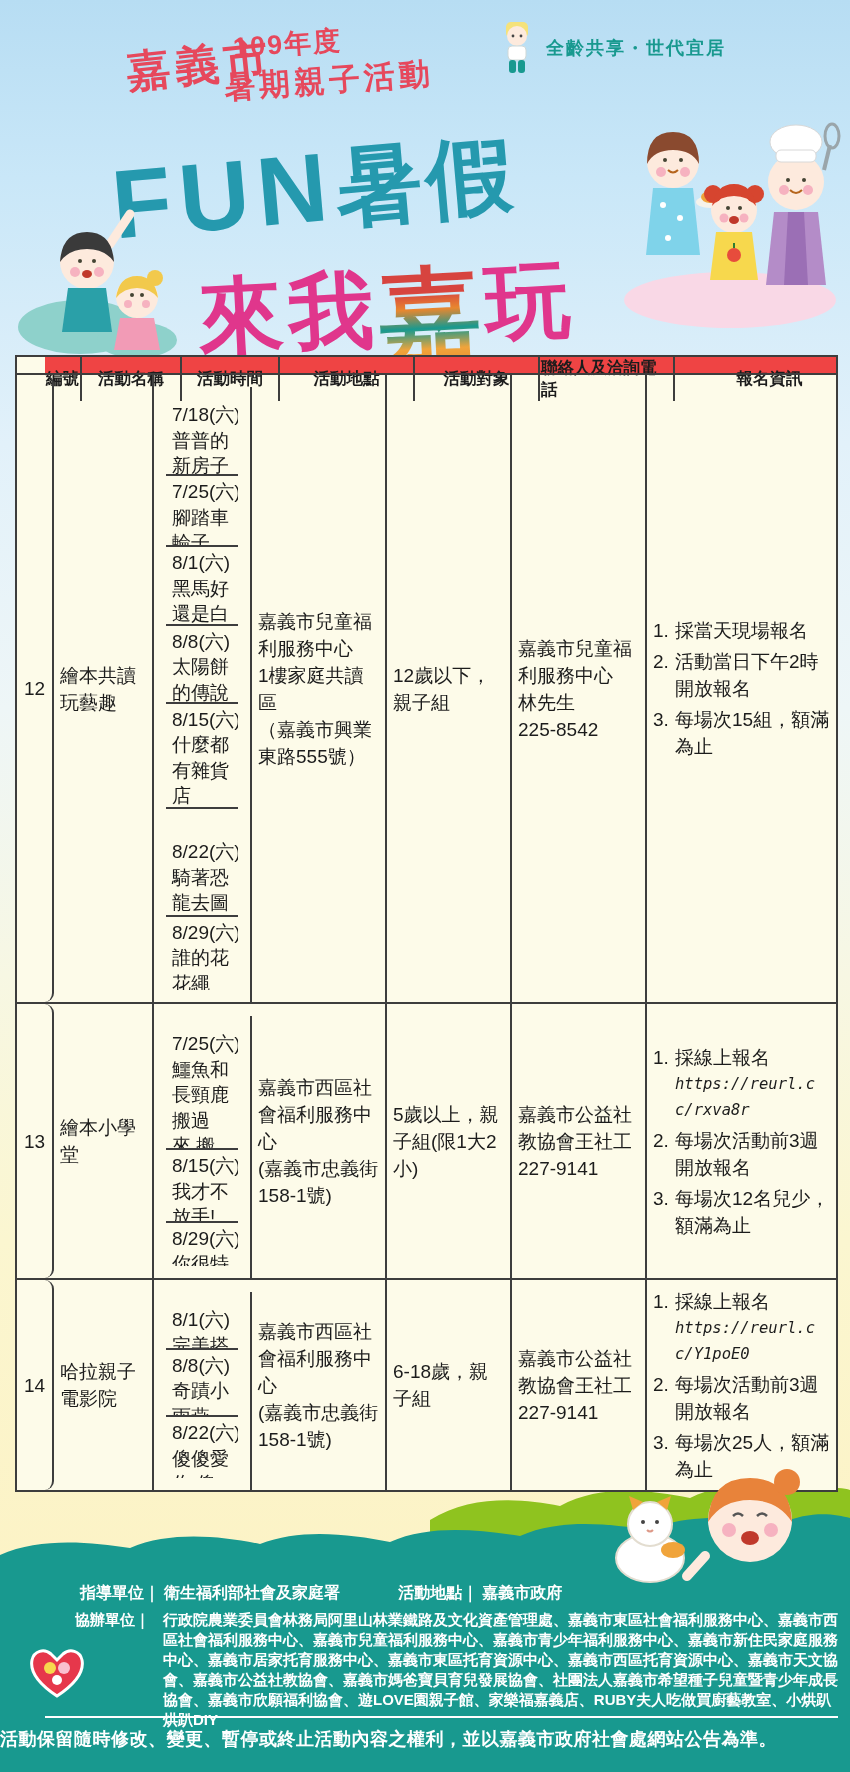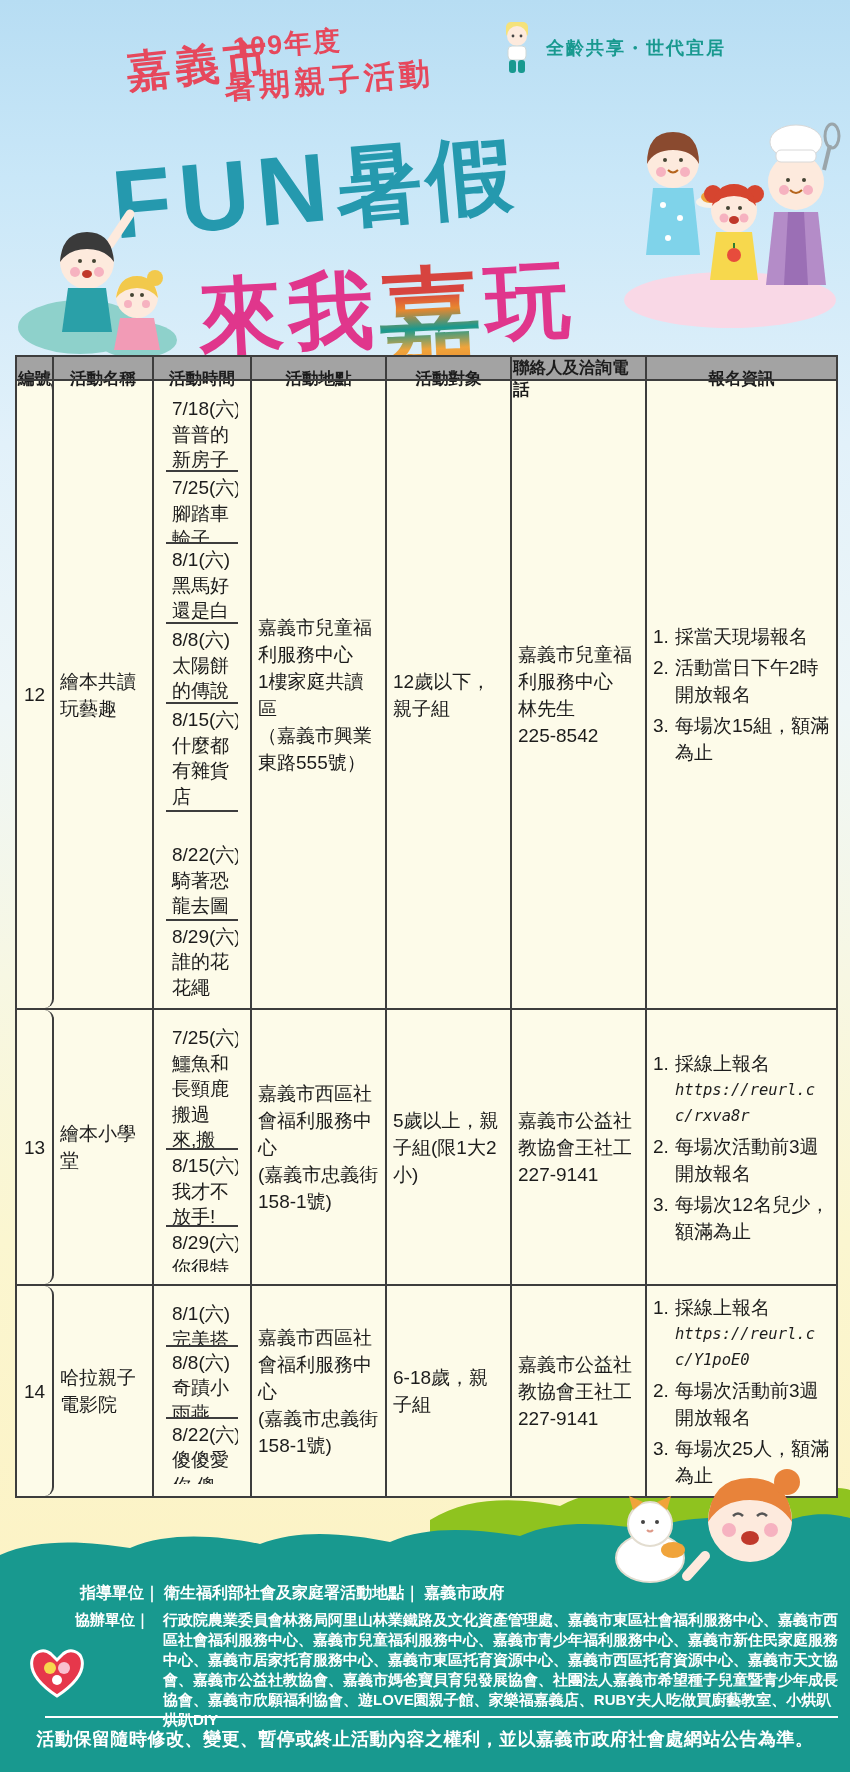--- a/index.html
+++ b/index.html
@@ -24,46 +24,46 @@
   @supports (-webkit-background-clip:text) {
     .t-jia { background:linear-gradient(180deg,#d7443f 30%,#e8872f 45%,#18998f 62%,#f0a43b 80%,#e8872f 100%);
              -webkit-background-clip:text; background-clip:text; color:transparent; }
   }
 
   
   .tbl { position:absolute; left:15px; top:355px; width:823px; z-index:2;
          border:2px solid #3d3d3d; background:#fdfbe9; display:flex; flex-direction:column;
          color:#1c1c1c; }
   .tr  { display:grid; grid-template-columns:37px 100px 98px 135px 125px 135px 189px; }
-  .thead { height:22px; background:#a3a3a3; }
+  .thead { height:16px; background:#ef4444;margin-left:28px; }
   .th  { border-right:2px solid #3d3d3d; display:flex; align-items:center; justify-content:center;
          font-weight:bold; font-size:16.5px; padding:0 1px; }
   .th:last-child { border-right:none; }
   .trow { border-top:2px solid #3d3d3d; }
   .td  { border-right:2px solid #3d3d3d; padding:6px; display:flex; flex-direction:column;
          justify-content:center; font-size:19px; line-height:27px; font-weight:500; overflow:hidden; }
   .td:last-child { border-right:none; }
   .cell-center { align-items:center; justify-content:center;border-radius:9px; }
-  .cell-time { padding:12px; justify-content:flex-start; }
+  .cell-time { padding:12px; justify-content:flex-start;margin-top:12px; }
   .sub { border-bottom:2px solid #3d3d3d; padding:3px 6px; font-size:19px; line-height:25.5px; overflow:hidden; }
   .sub:last-child { border-bottom:none; }
   .reg-item { display:flex; margin:2px 0; }
   .rn { flex:0 0 22px; }
   .rt { flex:1; }
   .url { display:block; font-family:"DejaVu Sans Mono","Liberation Mono",monospace; font-size:15.5px; word-break:break-all; line-height:26px;font-style:italic; }
 
   
   .footer-band { position:absolute; left:0; top:1440px; width:850px; height:332px; z-index:1; color:#fff; }
   .footer-band svg.waves { position:absolute; left:0; top:0; }
-  .f-units { position:absolute; top:143px; left:80px; display:flex; font-size:16px; font-weight:bold; }
+  .f-units { position:absolute; top:143px; left:80px; display:flex; gap:58px; font-size:16px; font-weight:bold; }
   .f-co { position:absolute; top:170px; left:75px; width:765px; display:flex; font-size:15px; font-weight:bold; line-height:20px; }
   .f-co-label { flex:0 0 88px; }
   .f-co-text { flex:1; }
   .f-divider { position:absolute; top:276px; left:45px; width:793px; height:2px; background:#fff; }
-  .f-disclaimer { position:absolute; top:287px; left:0; width:850px; text-align:center;
+  .f-disclaimer { position:absolute; top:287px; left:0; width:850px; 
                   font-size:18px; font-weight:bold; letter-spacing:0.5px; }
   .logo { position:absolute; left:28px; top:206px; }
   .girl-cat { position:absolute; left:605px; top:1458px; z-index:3; }
 </style>
 </head>
 <body>
 
 <div class="poster">
 
   <div class="abs hdr-city">嘉義市</div>

